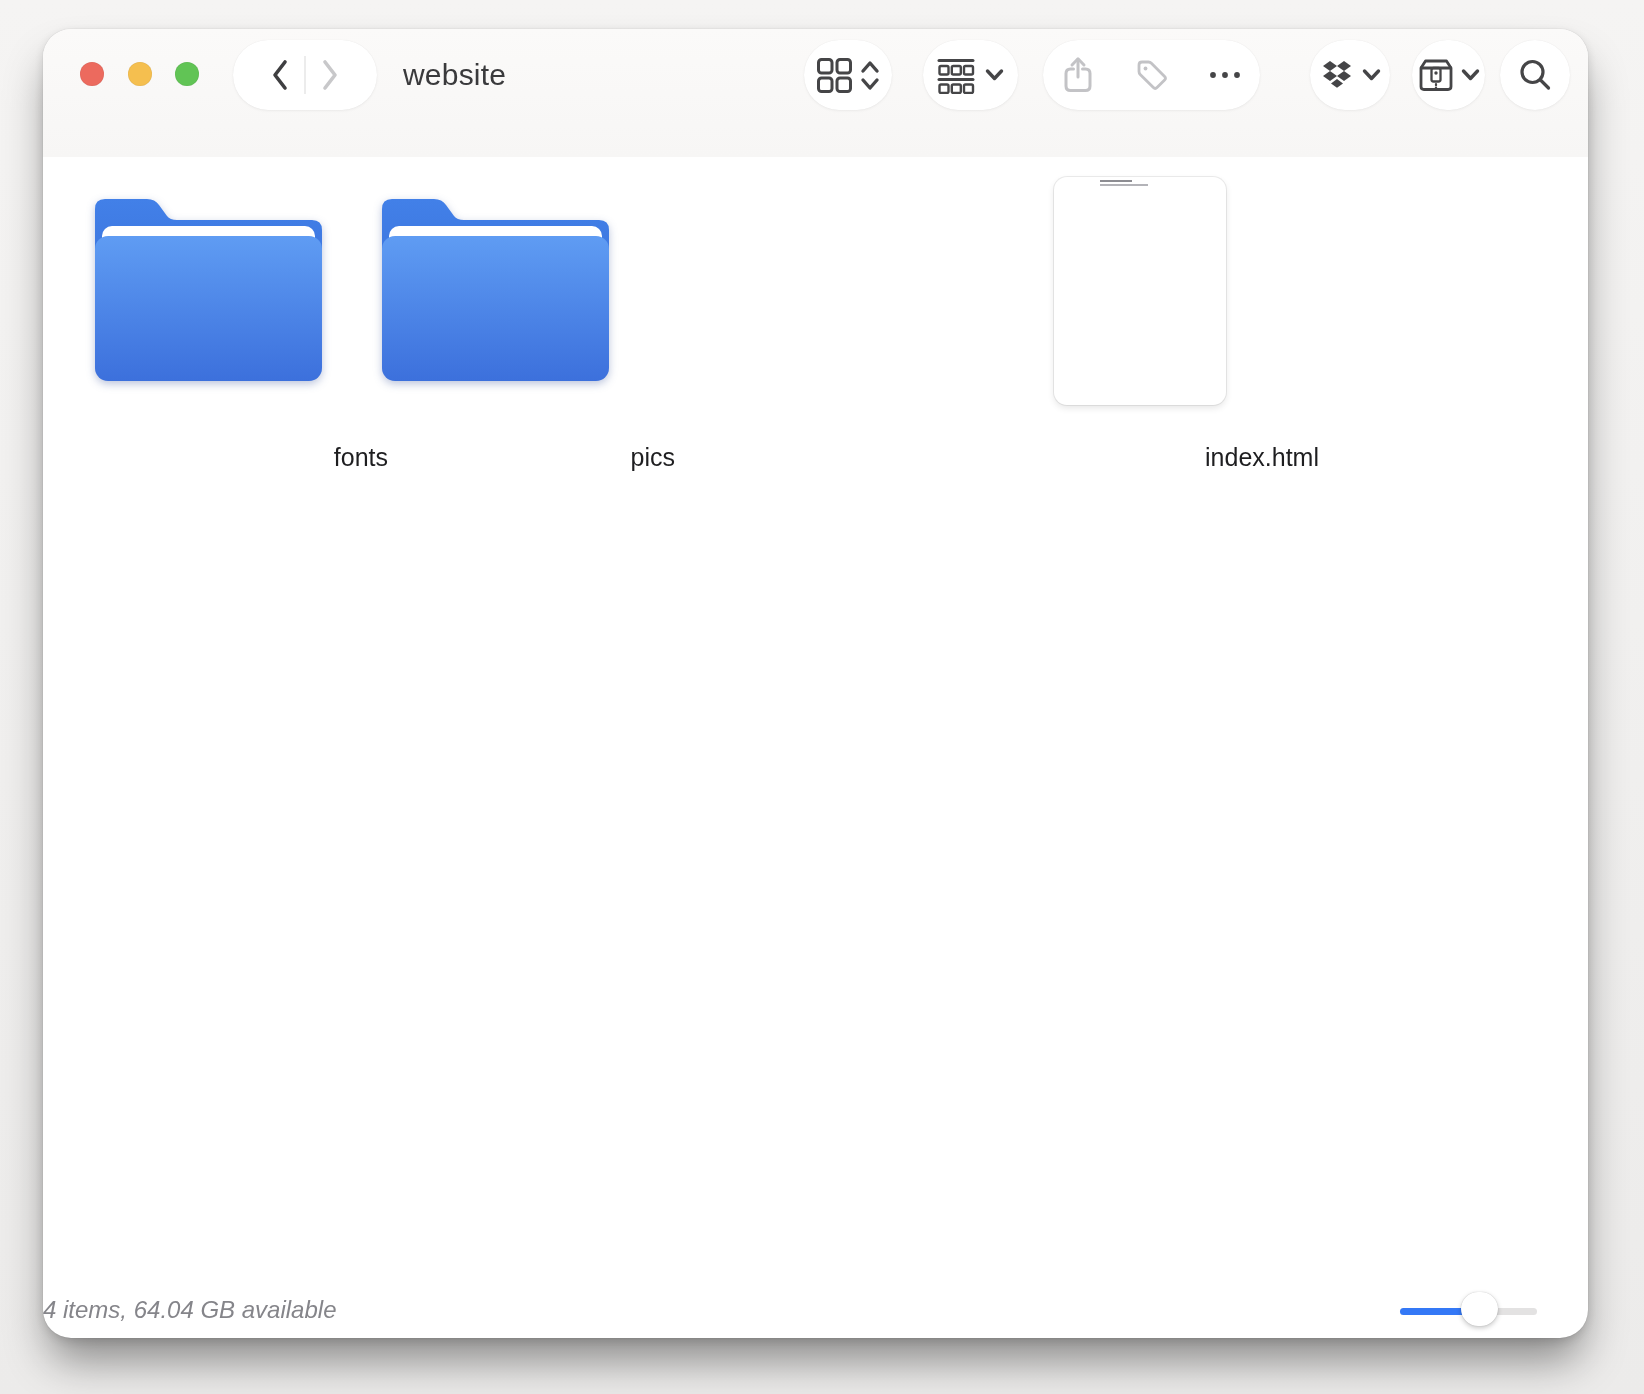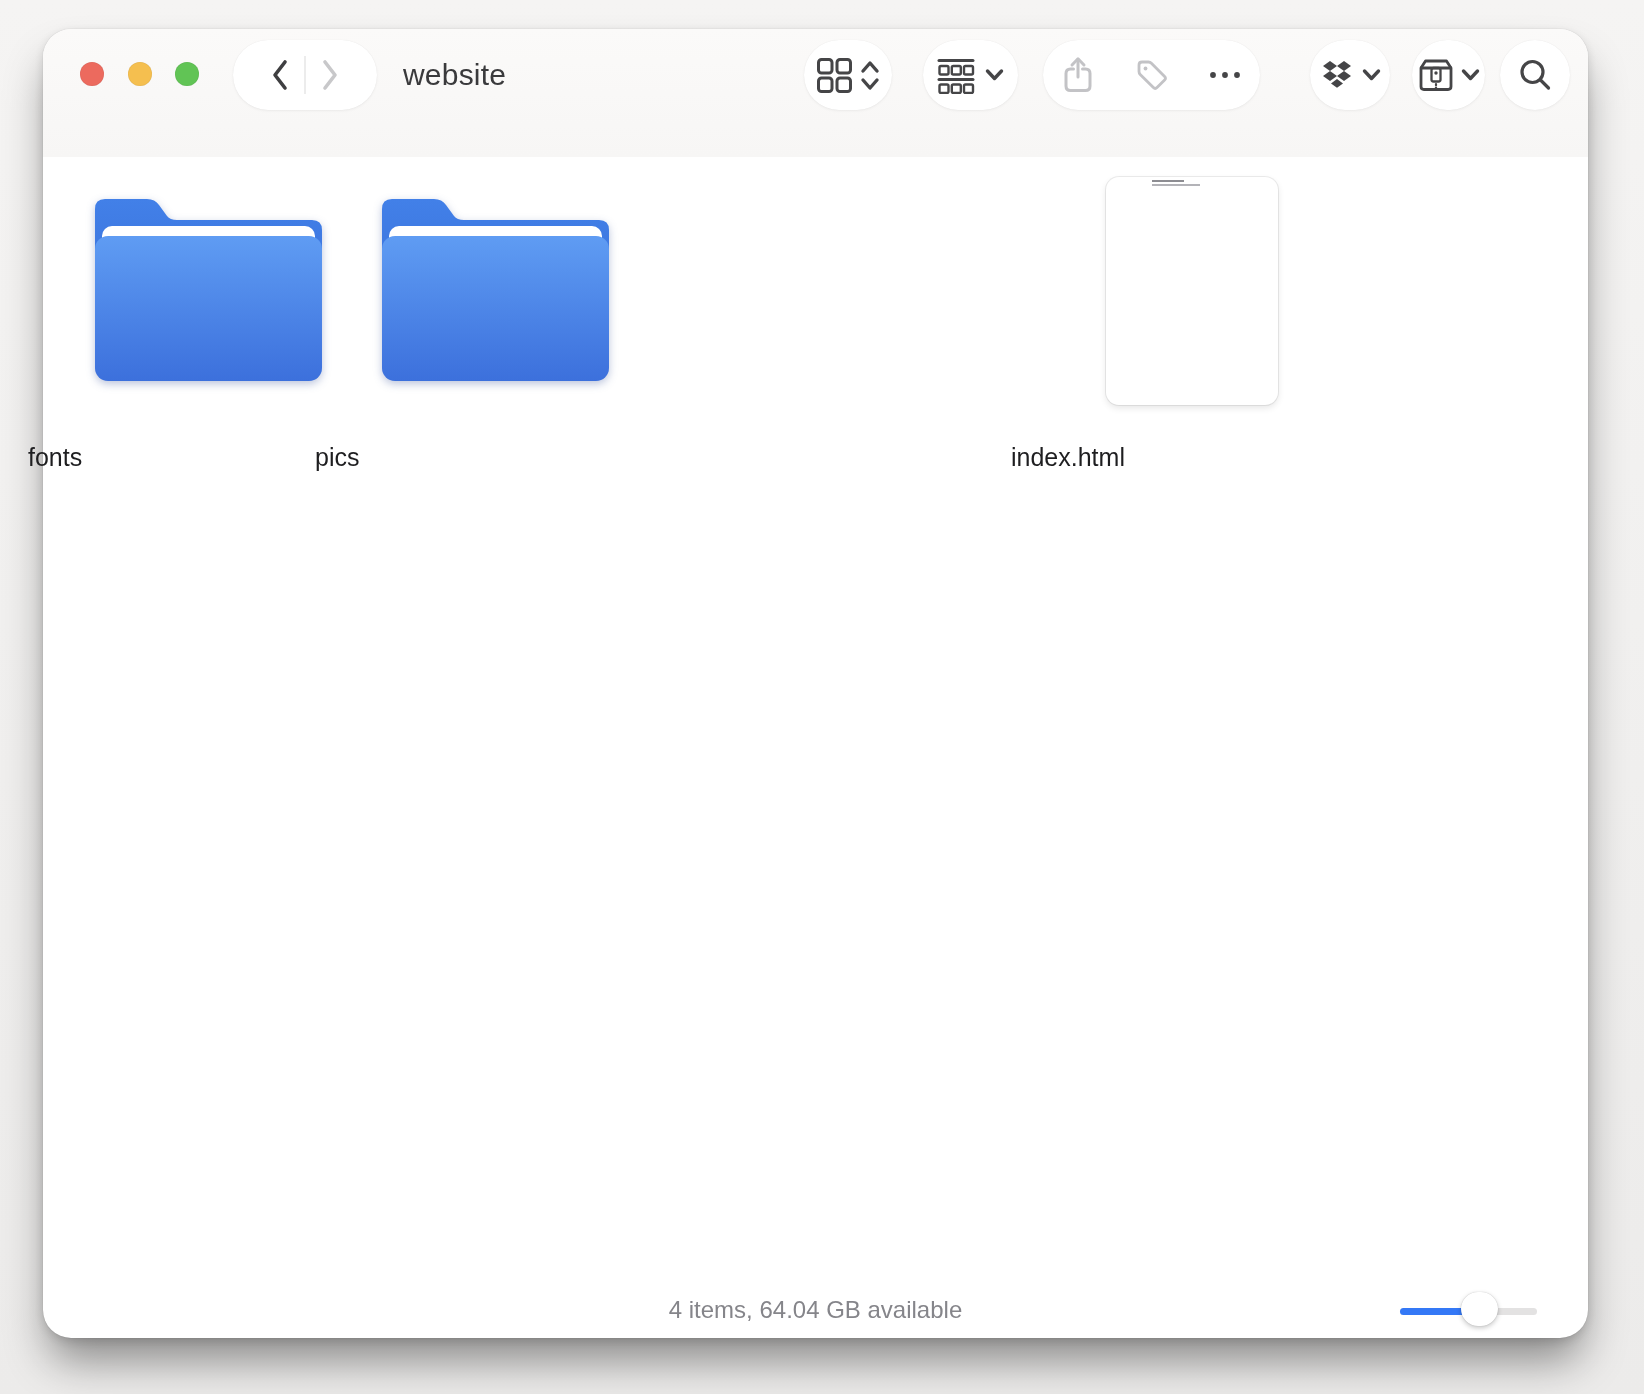--- a/index.html
+++ b/index.html
@@ -39,39 +39,39 @@
   .pill-view{left:761px;width:88px;gap:7px;}
   .pill-group{left:880px;width:95px;gap:8px;}
   .pill-actions{left:1000px;width:217px;justify-content:space-between;padding:0 18px;box-sizing:border-box;}
   .pill-dropbox{left:1267px;width:80px;gap:6px;}
   .pill-box{left:1369px;width:73px;gap:5px;}
   .pill-search{left:1457px;width:70px;}
   .icon{display:block;}
   
   .item{position:absolute;top:130px;width:280px;height:320px;}
   .item .label{
-    position:absolute;left:-40px;right:-40px;top:284px;text-align:left;
+    position:absolute;left:-40px;right:-40px;top:284px;text-align:right;
     font-size:25px;color:#1e1e20;white-space:nowrap;
   }
   .item-fonts{left:25px;}
   .item-pics{left:312px;}
   .item-css{left:647px;}
-  .item-html{left:1008px;text-decoration:underline;}
+  .item-html{left:956px;text-decoration:underline;}
   .folder-svg{position:absolute;left:26.5px;top:36px;filter:drop-shadow(0 3px 4px rgba(30,60,140,.30));}
   .emacs-svg{position:absolute;left:55px;top:6px;}
   .htmlpage{
     position:absolute;left:55px;top:18px;width:172px;height:228px;background:#ffffff;border-radius:13px;
     box-shadow:0 0 0 1px rgba(0,0,0,.07), 0 3px 7px rgba(0,0,0,.10);
   }
   .htmlpage .tl1{position:absolute;left:46px;top:3px;width:32px;height:2px;background:#8d8d92;}
   .htmlpage .tl2{position:absolute;left:46px;top:7px;width:48px;height:2px;background:#b3b3b8;}
   
   .status-text{
-    position:absolute;left:0;right:0;top:1267px;text-align:center;
-    font-size:24px;color:#85858A;
+    position:absolute;left:0;right:0;top:1267px;
+    font-size:24px;color:#85858A;font-style:italic;
   }
   .zoom-slider{position:absolute;left:1357px;top:1259px;width:137px;height:46px;}
   .slider-track{position:absolute;left:0;right:0;top:20px;height:7px;border-radius:4px;background:#e3e2e2;}
   .slider-fill{position:absolute;left:0;top:0;height:7px;border-radius:4px;background:#3478F6;width:58%;}
   .slider-knob{
     position:absolute;top:4px;width:37px;height:34px;border-radius:17px;background:#ffffff;
     box-shadow:0 0 1px rgba(0,0,0,.25), 0 2px 5px rgba(0,0,0,.22);left:43%;
   }
 </style>
 </head>

